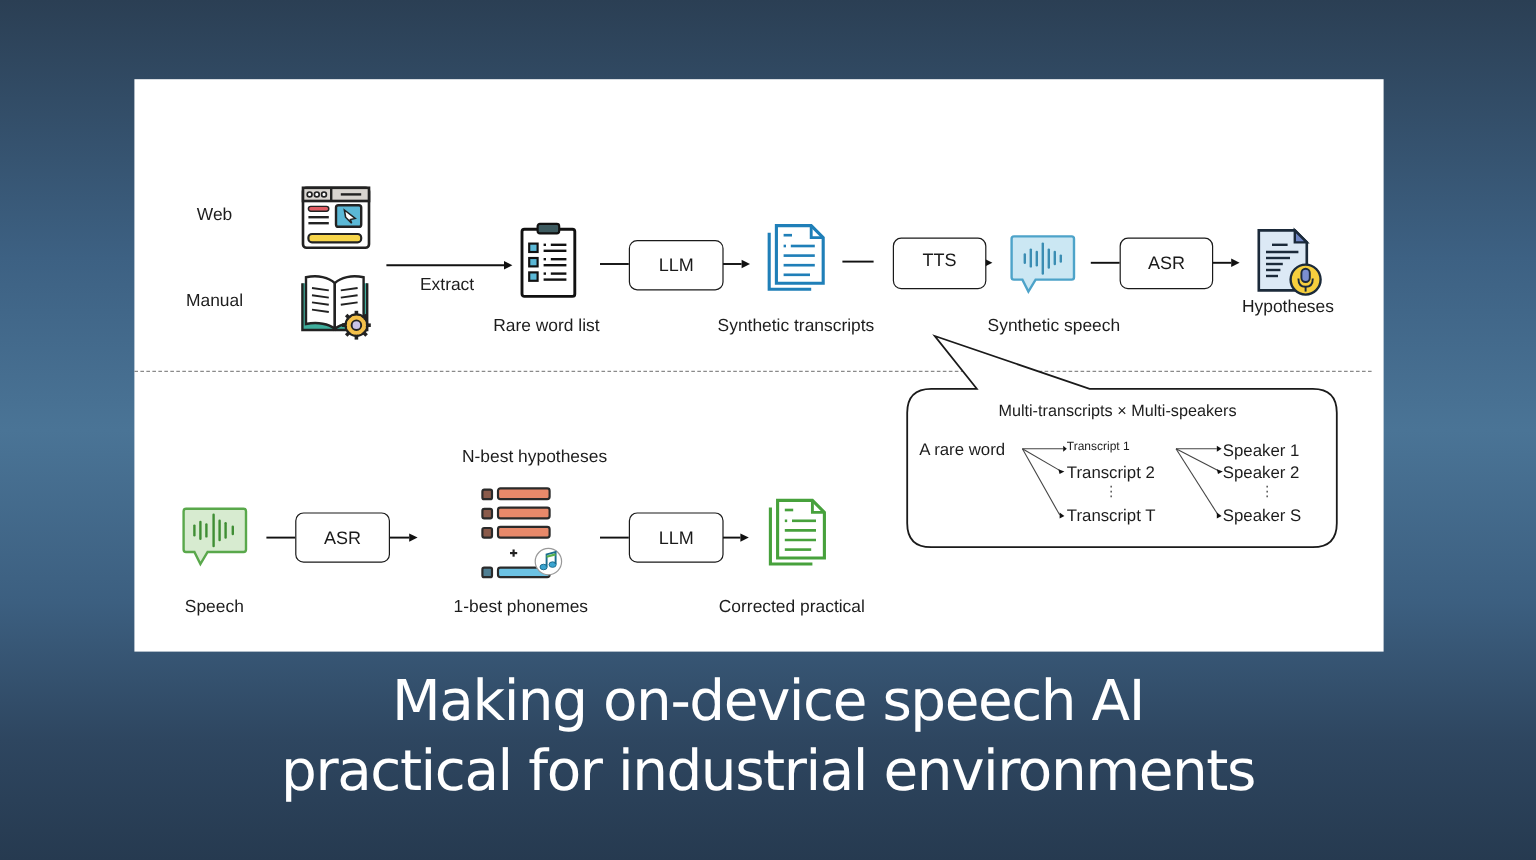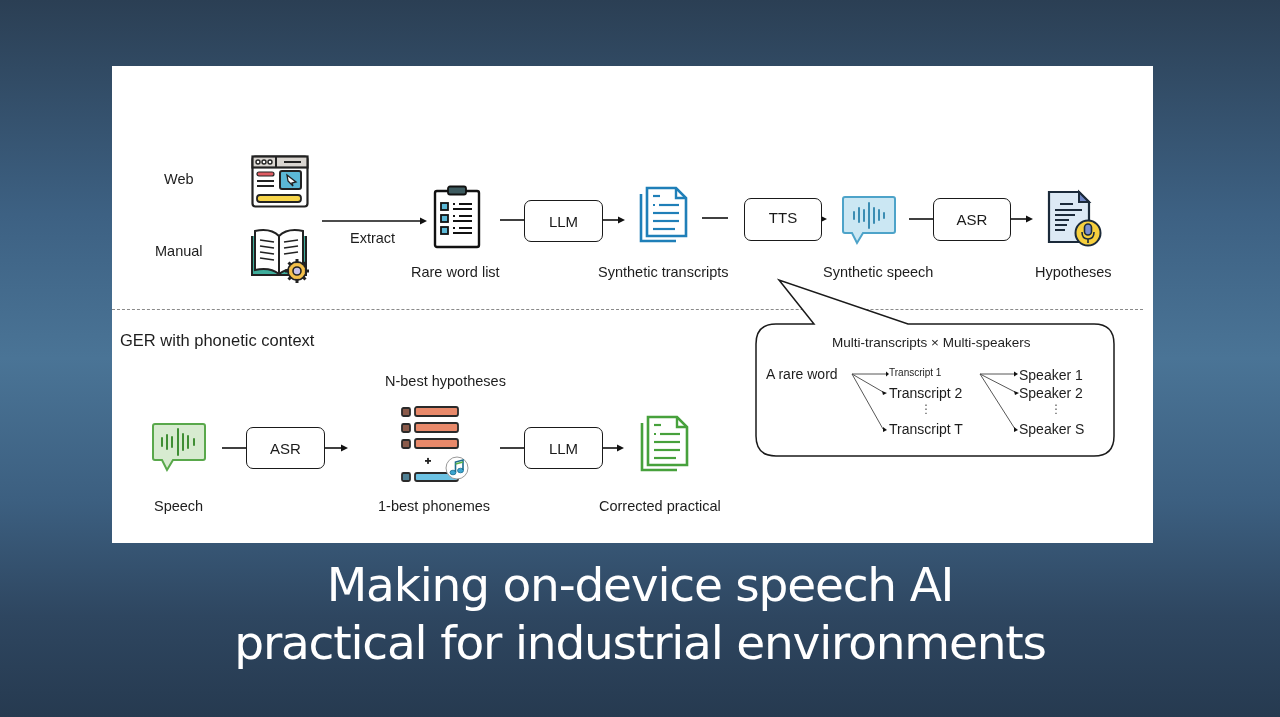--- a/index.html
+++ b/index.html
@@ -168,21 +168,21 @@
         <line x1="8" y1="25" x2="28" y2="25"></line>
       <line x1="8" y1="30" x2="22" y2="30"></line>
         <line x1="8" y1="35" x2="20" y2="35"></line>
       <line x1="8" y1="40" x2="18" y2="40"></line>
     </g>
     <circle cx="41" cy="43" r="12.5" fill="#f6cf3e" stroke="#1b2a3a" stroke-width="2"></circle>
     <rect x="37.5" y="34" width="7" height="11" rx="3.5" fill="#7b8fd0" stroke="#1b2a3a" stroke-width="1.6"></rect>
     <path d="M35 42 Q35 49 41 49 Q47 49 47 42" fill="none" stroke="#1b2a3a" stroke-width="1.6"></path>
     <line x1="41" y1="49" x2="41" y2="53" stroke="#1b2a3a" stroke-width="1.6"></line>
   </svg>
-  <div class="txt label" style="left:923px; top:198px;">Hypotheses</div>
+  <div class="txt label" style="left:923px; top:182px;">Hypotheses</div>
 
   <div class="divider"></div>
 
   <svg style="left:640px; top:212px;" width="365" height="180" viewBox="0 0 365 180">
     <path d="M26 46 L62 46 L27 2 L156 46 L342 46 Q362 46 362 66 L362 158 Q362 178 342 178 L24 178 Q4 178 4 158 L4 66 Q4 46 24 46 Z" fill="#fff" stroke="#1a1a1a" stroke-width="1.5"></path>
   </svg>
   <div class="txt" style="left:720px; top:269px; font-size:13.5px;">Multi-transcripts × Multi-speakers</div>
   <div class="txt" style="left:654px; top:300px; font-size:14px;">A rare word</div>
 
   <div class="txt" style="left:777px; top:301px; font-size:10px;">Transcript 1</div>
@@ -207,21 +207,20 @@
     <g fill="#111">
       <polygon points="34,5.5 37,8 34,10.5"></polygon>
       <polygon points="30,25 35,27 31,29"></polygon>
       <polygon points="31,61 35,64 31,66"></polygon>
       <polygon points="162,5.5 166,8 162,10.5"></polygon>
       <polygon points="162,25 167,27 163,29"></polygon>
       <polygon points="162,61 166,64 162,66"></polygon>
     </g>
   </svg>
 
-  <div class="txt section-title" style="left:8px; top:265px;">GER with phonetic context</div>
 
   <svg style="left:39px; top:356px;" width="58" height="52" viewBox="0 0 58 52">
     <path d="M4 2 L52 2 Q54 2 54 4 L54 36 Q54 38 52 38 L22 38 L16 48 L11 38 L4 38 Q2 38 2 36 L2 4 Q2 2 4 2 Z" fill="#d7ebd0" stroke="#59a84b" stroke-width="2"></path>
     <g stroke="#3f8e34" stroke-width="2" stroke-linecap="round">
       <line x1="11" y1="16" x2="11" y2="24"></line>
         <line x1="16" y1="13" x2="16" y2="27"></line>
       <line x1="21" y1="15" x2="21" y2="25"></line>
         <line x1="27" y1="7" x2="27" y2="33"></line>
       <line x1="32" y1="12" x2="32" y2="28"></line>
         <line x1="37" y1="14" x2="37" y2="26"></line>

